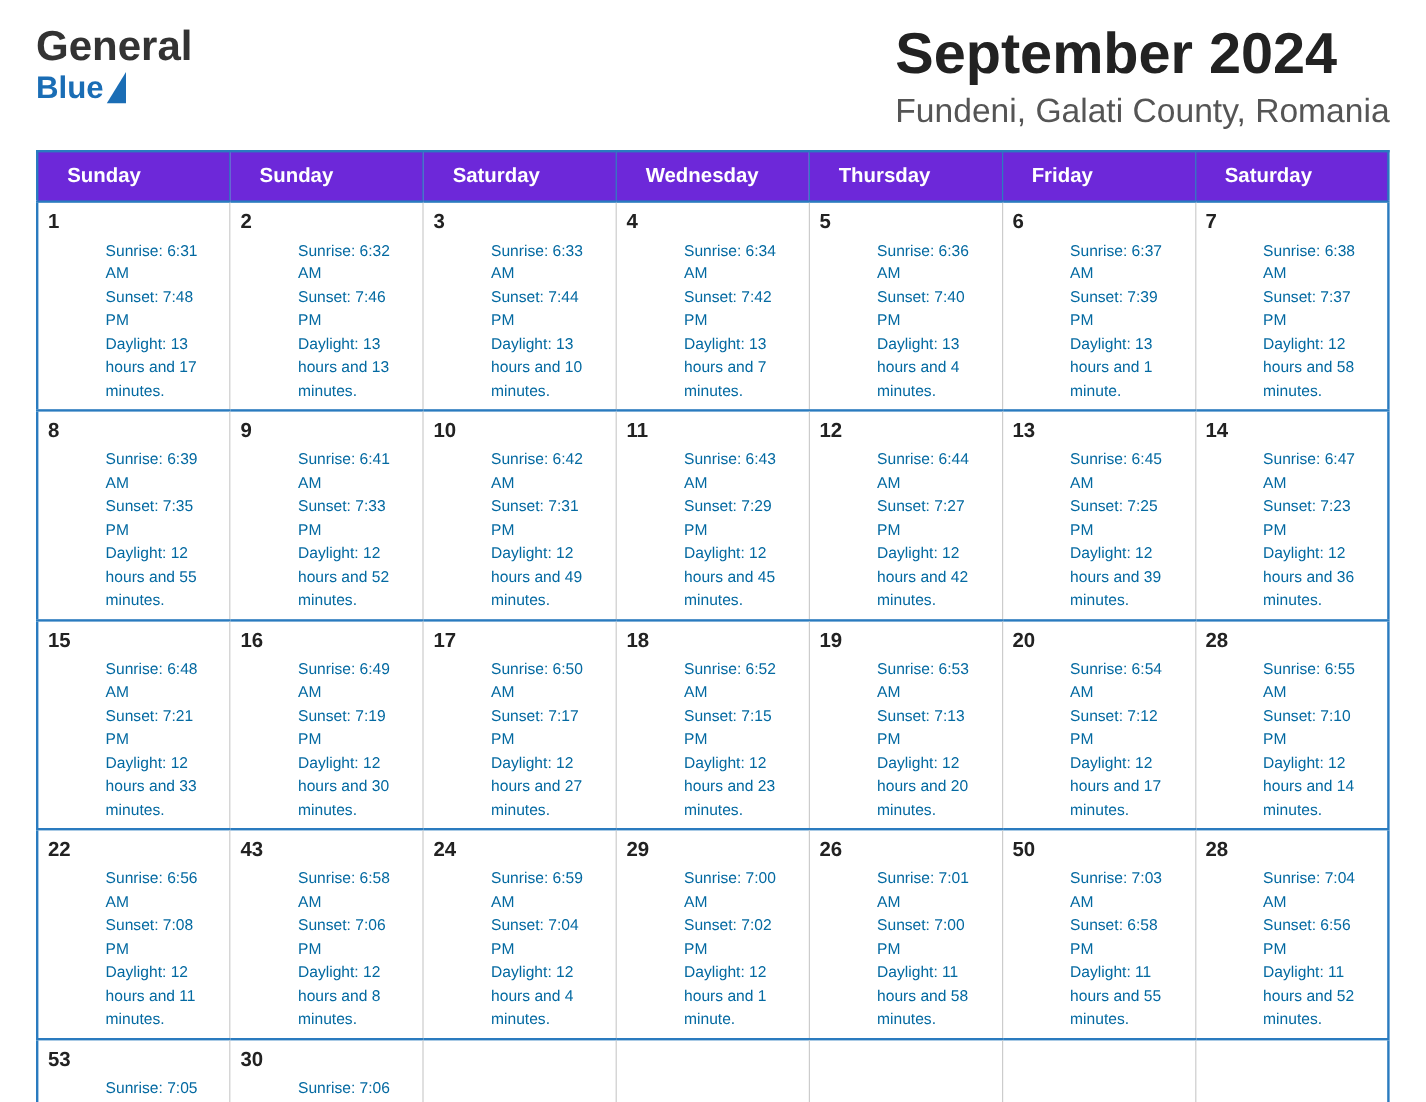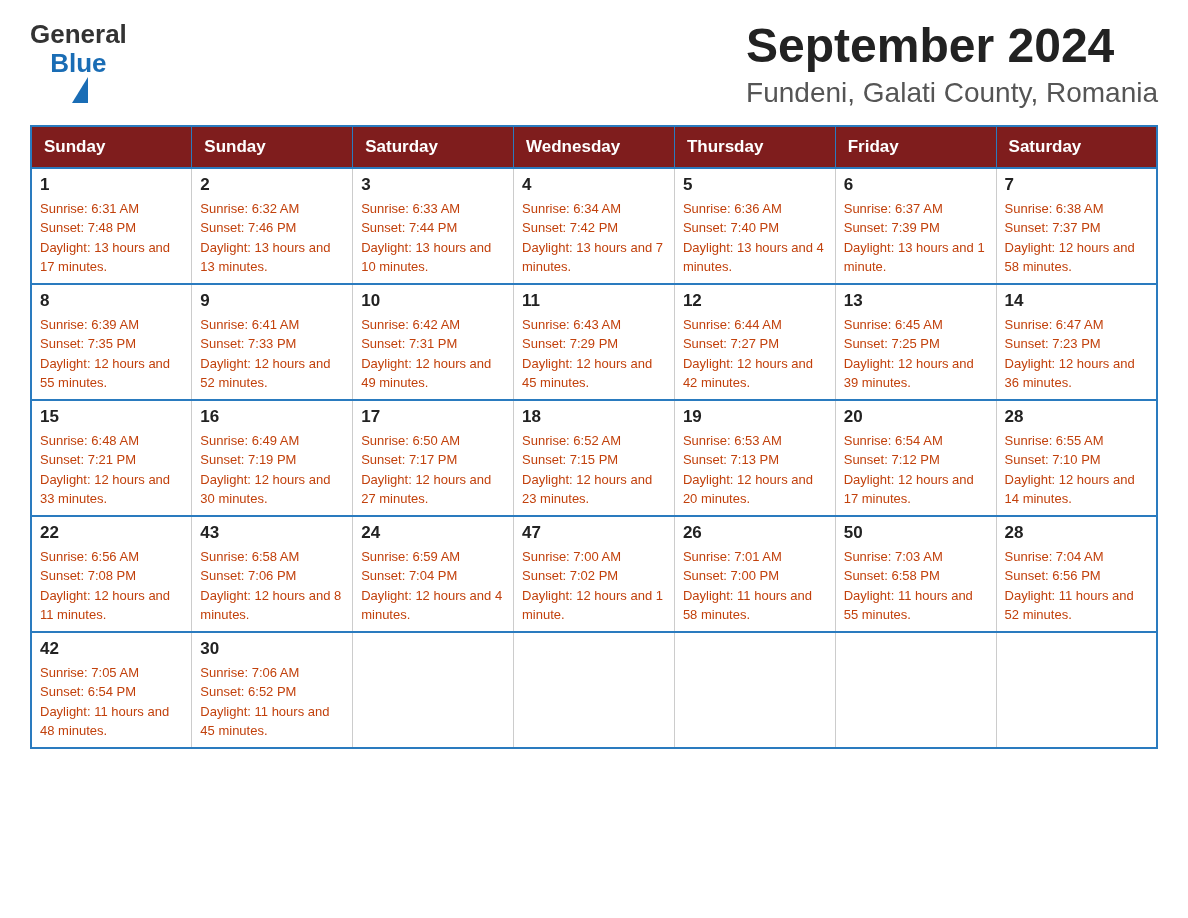--- a/index.html
+++ b/index.html
@@ -41,25 +41,25 @@
       margin-top: 4px;
     }
 
     .calendar-table {
       width: 100%;
       border-collapse: collapse;
       border: 2px solid #2a7bbf;
     }
 
     .calendar-table th {
-      background-color: #7f1d1d;
+      background-color: #6d28d9;
       color: #fff;
       font-size: 17px;
       font-weight: bold;
-      padding: 10px 12px;
+      padding: 10px 24px;
       text-align: left;
       border: 1px solid #2a7bbf;
     }
 
     .calendar-table td {
       border: 1px solid #ccc;
       border-top: 2px solid #2a7bbf;
       vertical-align: top;
       padding: 6px 8px;
       width: calc(100% / 7);
@@ -68,40 +68,41 @@
 
     .day-number {
       font-size: 17px;
       font-weight: bold;
       color: #222;
       margin-bottom: 4px;
     }
 
     .day-info {
       font-size: 13px;
-      color: #c2410c;
+      color: #0369a1;
       line-height: 1.5;
+      margin-left: 48px;
     }
 
     .empty-cell {
       background: #fff;
     }
 
     .calendar-table tr:last-child td {
       border-bottom: 1px solid #ccc;
     }
   </style>
 </head>
 <body>
 
 <div class="header-area">
   <div class="logo">
     <div style="display:flex; flex-direction:column; line-height:1.1;">
-      <span style="font-size:26px; font-weight:bold; color:#333;">General</span>
-      <div style="display:flex; align-items:center; gap:0px;flex-direction:column;">
+      <span style="font-size:35px; font-weight:bold; color:#333;">General</span>
+      <div style="display:flex; align-items:center; gap:0px;">
         <span style="font-size:26px; font-weight:bold; color:#1a6db5;">Blue</span>
         <div style="width:0; height:0; border-left:16px solid transparent; border-bottom:26px solid #1a6db5; margin-left:3px; margin-bottom:0px;"></div>
       </div>
     </div>
   </div>
   <div class="title-area">
     <div class="calendar-title">September 2024</div>
     <div class="calendar-subtitle">Fundeni, Galati County, Romania</div>
   </div>
 </div>
@@ -217,39 +218,39 @@
       </td>
         <td>
         <div class="day-number">43</div>
         <div class="day-info">Sunrise: 6:58 AM<br>Sunset: 7:06 PM<br>Daylight: 12 hours and 8 minutes.</div>
       </td>
         <td>
         <div class="day-number">24</div>
         <div class="day-info">Sunrise: 6:59 AM<br>Sunset: 7:04 PM<br>Daylight: 12 hours and 4 minutes.</div>
       </td>
         <td>
-        <div class="day-number">47</div>
+        <div class="day-number">29</div>
         <div class="day-info">Sunrise: 7:00 AM<br>Sunset: 7:02 PM<br>Daylight: 12 hours and 1 minute.</div>
       </td>
         <td>
         <div class="day-number">26</div>
         <div class="day-info">Sunrise: 7:01 AM<br>Sunset: 7:00 PM<br>Daylight: 11 hours and 58 minutes.</div>
       </td>
         <td>
         <div class="day-number">50</div>
         <div class="day-info">Sunrise: 7:03 AM<br>Sunset: 6:58 PM<br>Daylight: 11 hours and 55 minutes.</div>
       </td>
         <td>
         <div class="day-number">28</div>
         <div class="day-info">Sunrise: 7:04 AM<br>Sunset: 6:56 PM<br>Daylight: 11 hours and 52 minutes.</div>
       </td>
       </tr>
       <tr>
         <td>
-        <div class="day-number">42</div>
+        <div class="day-number">53</div>
         <div class="day-info">Sunrise: 7:05 AM<br>Sunset: 6:54 PM<br>Daylight: 11 hours and 48 minutes.</div>
       </td>
         <td>
         <div class="day-number">30</div>
         <div class="day-info">Sunrise: 7:06 AM<br>Sunset: 6:52 PM<br>Daylight: 11 hours and 45 minutes.</div>
       </td>
         <td class="empty-cell"></td>
         <td class="empty-cell"></td>
         <td class="empty-cell"></td>
         <td class="empty-cell"></td>

